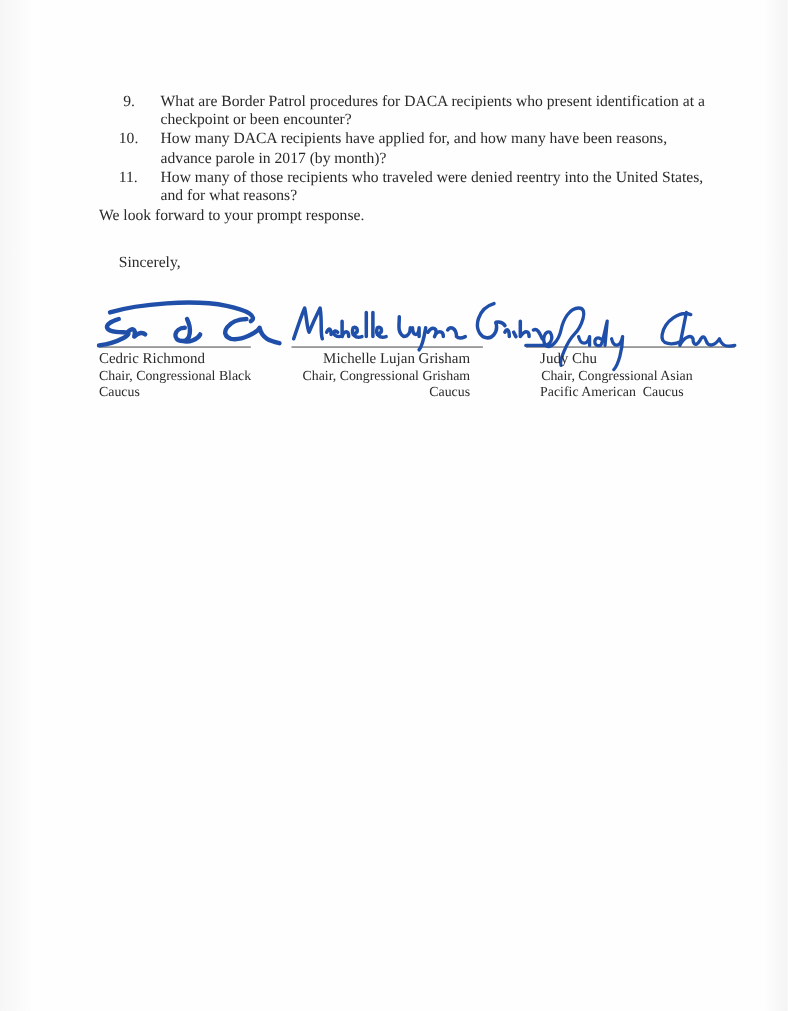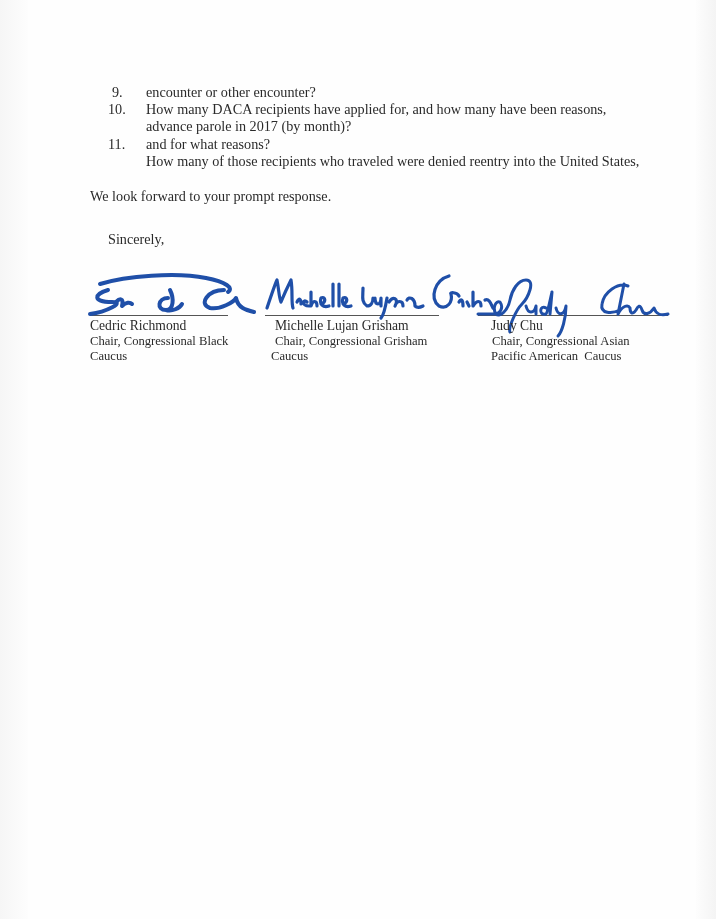--- a/index.html
+++ b/index.html
@@ -48,31 +48,32 @@
 </head>
 <body>
 
 <div class="page">
   <div class="edge-shadow-left"></div>
   <div class="edge-shadow-right"></div>
 
   <div class="questions">
     <div class="q single">
       <span class="num">9.</span>
-      <div>encounter or other encounter?</div>
+      <div>What are Border Patrol procedures for DACA recipients who present identification at a</div>
+      <div>checkpoint or been encounter?</div>
     </div>
     <div class="q">
       <span class="num">10.</span>
       <div>How many DACA recipients have applied for, and how many have been reasons,</div>
       <div>advance parole in 2017 (by month)?</div>
     </div>
     <div class="q">
       <span class="num">11.</span>
+      <div>How many of those recipients who traveled were denied reentry into the United States,</div>
       <div>and for what reasons?</div>
-      <div>How many of those recipients who traveled were denied reentry into the United States,</div>
     </div>
   </div>
 
   <div class="closing">We look forward to your prompt response.</div>
   <div class="sincerely">Sincerely,</div>
 
   <div class="sig-line" style="left:90px; top:315px; width:138px;"></div>
   <div class="sig-line" style="left:265px; top:315px; width:174px;"></div>
   <div class="sig-line" style="left:478px; top:315px; width:190px;"></div>
 
@@ -102,21 +103,21 @@
       <path d="M150 16 C 140 12, 126 22, 124 34 C 122 44, 134 44, 142 40 M146 14 L 140 44 C 144 36, 150 34, 152 38 C 152 42, 154 46, 158 40 C 160 36, 162 34, 164 40 C 166 46, 172 44, 176 38 C 178 44, 182 46, 190 44"></path>
     </g>
   </svg>
 
   <div class="signer" style="left:90px; top:318px;">
     <div>Cedric Richmond</div>
     <div class="title">Chair, Congressional Black</div>
     <div class="title">Caucus</div>
   </div>
 
-  <div class="signer" style="left:275px; top:318px;">
+  <div class="signer" style="left:275px; top:318px;text-align:right;">
     <div>Michelle Lujan Grisham</div>
     <div class="title">Chair, Congressional Grisham</div>
     <div class="title" style="margin-left:-4px;">Caucus</div>
   </div>
 
   <div class="signer" style="left:491px; top:318px;">
     <div>Judy Chu</div>
     <div class="title" style="margin-left:1px;">Chair, Congressional Asian</div>
     <div class="title" style="white-space:pre;font-family:Liberation Serif, serif;">Pacific American  Caucus</div>
   </div>

